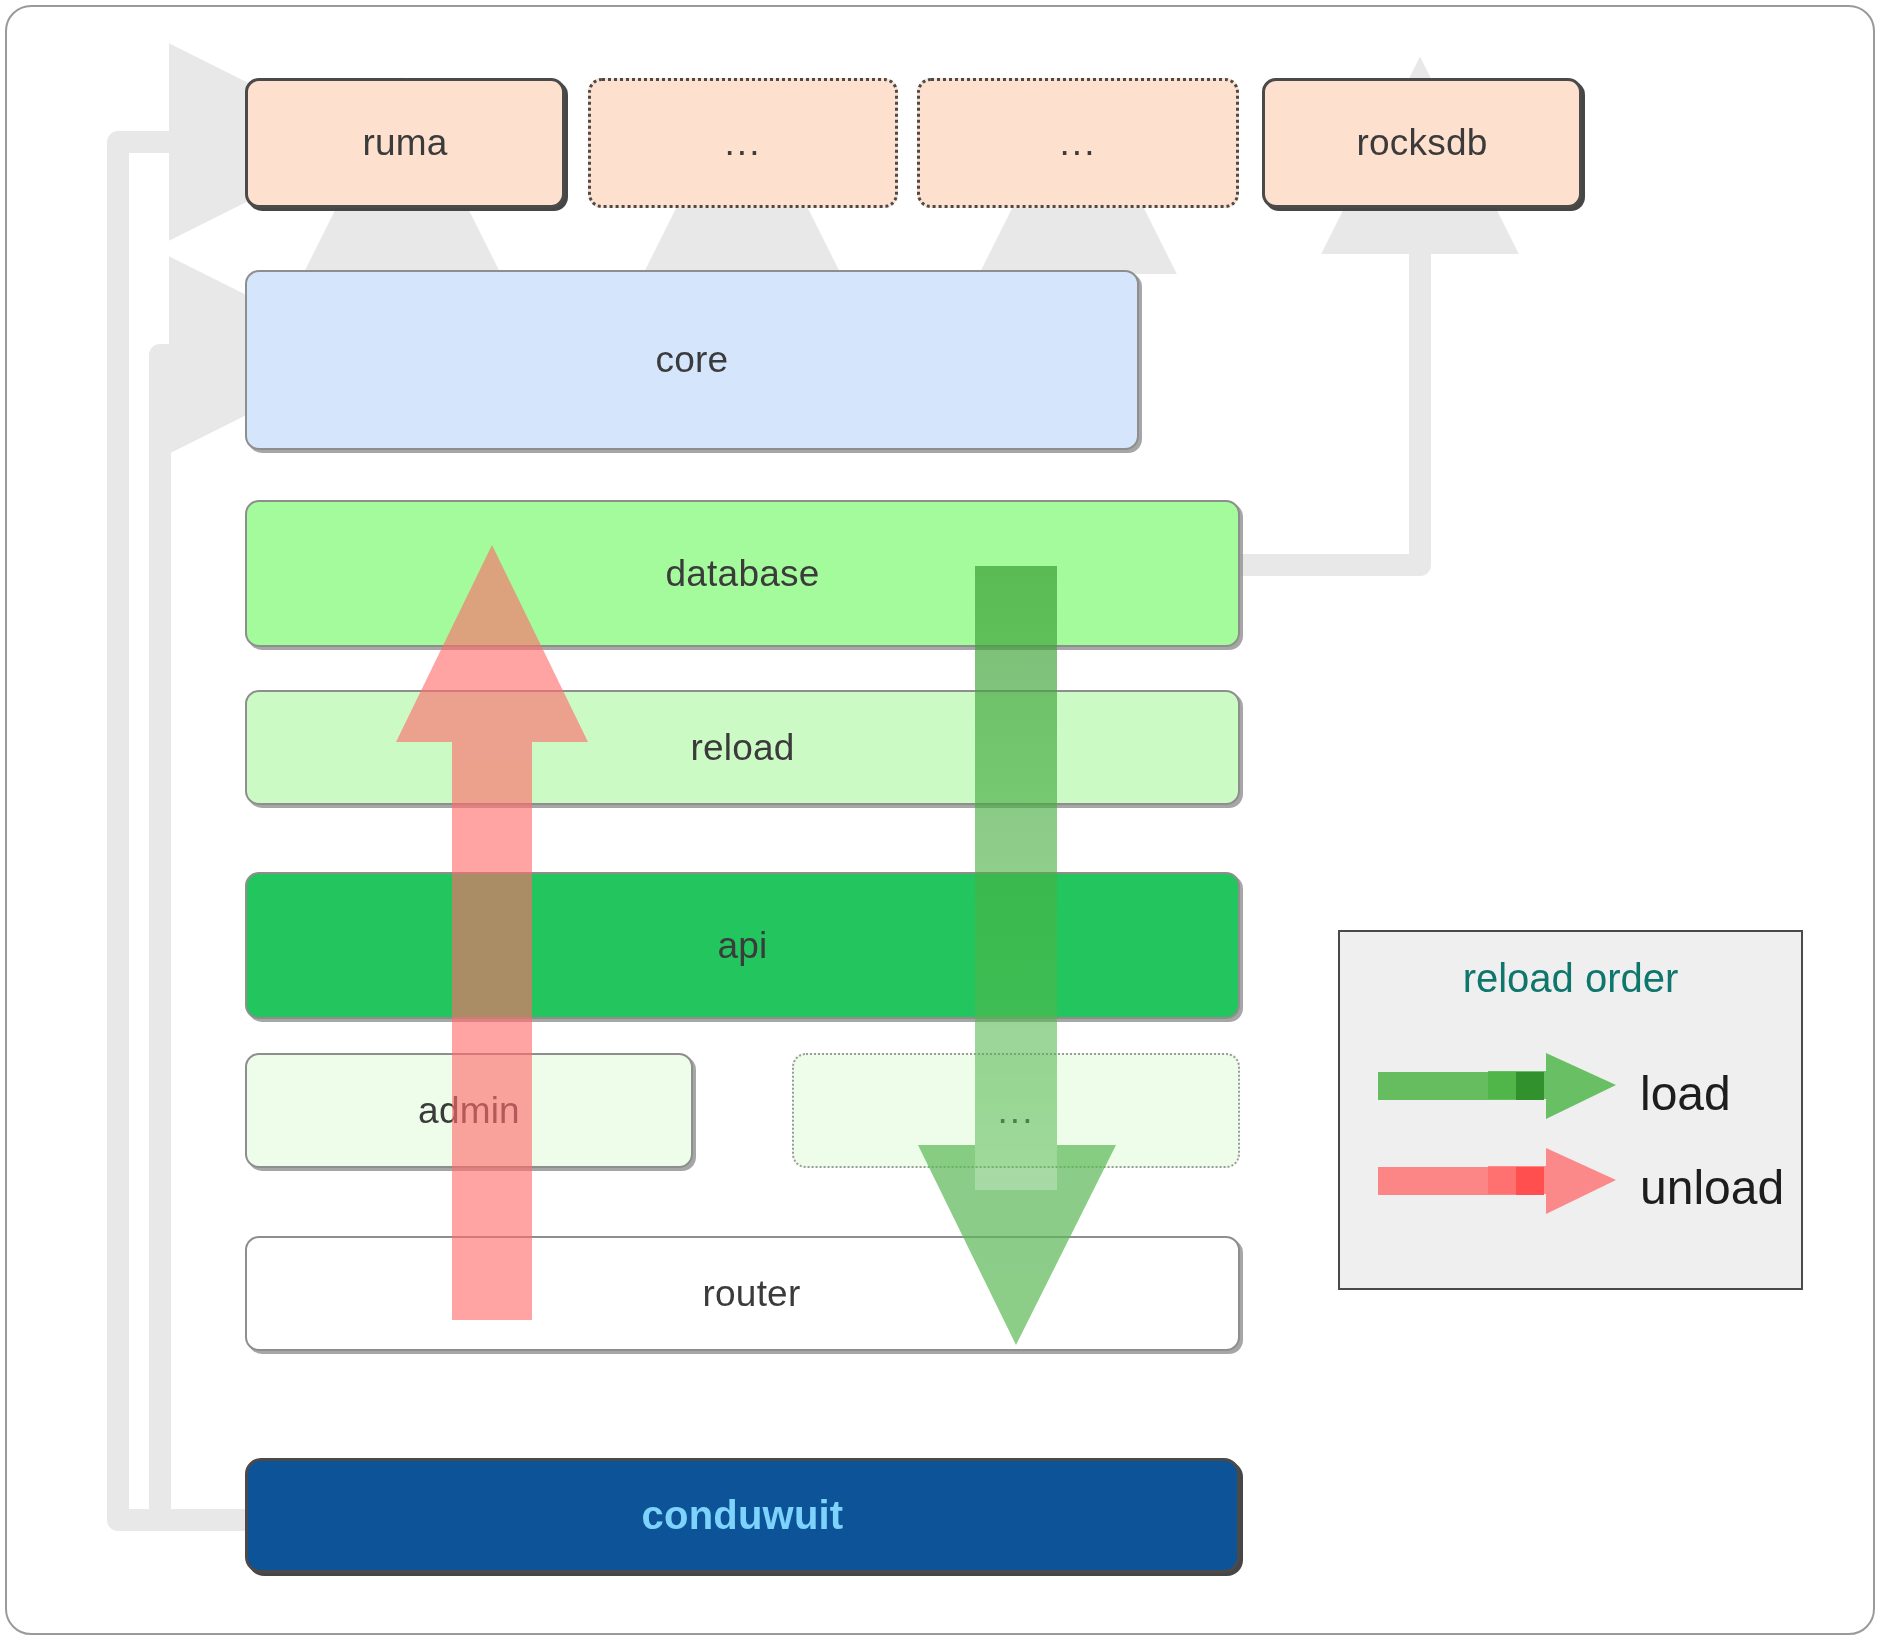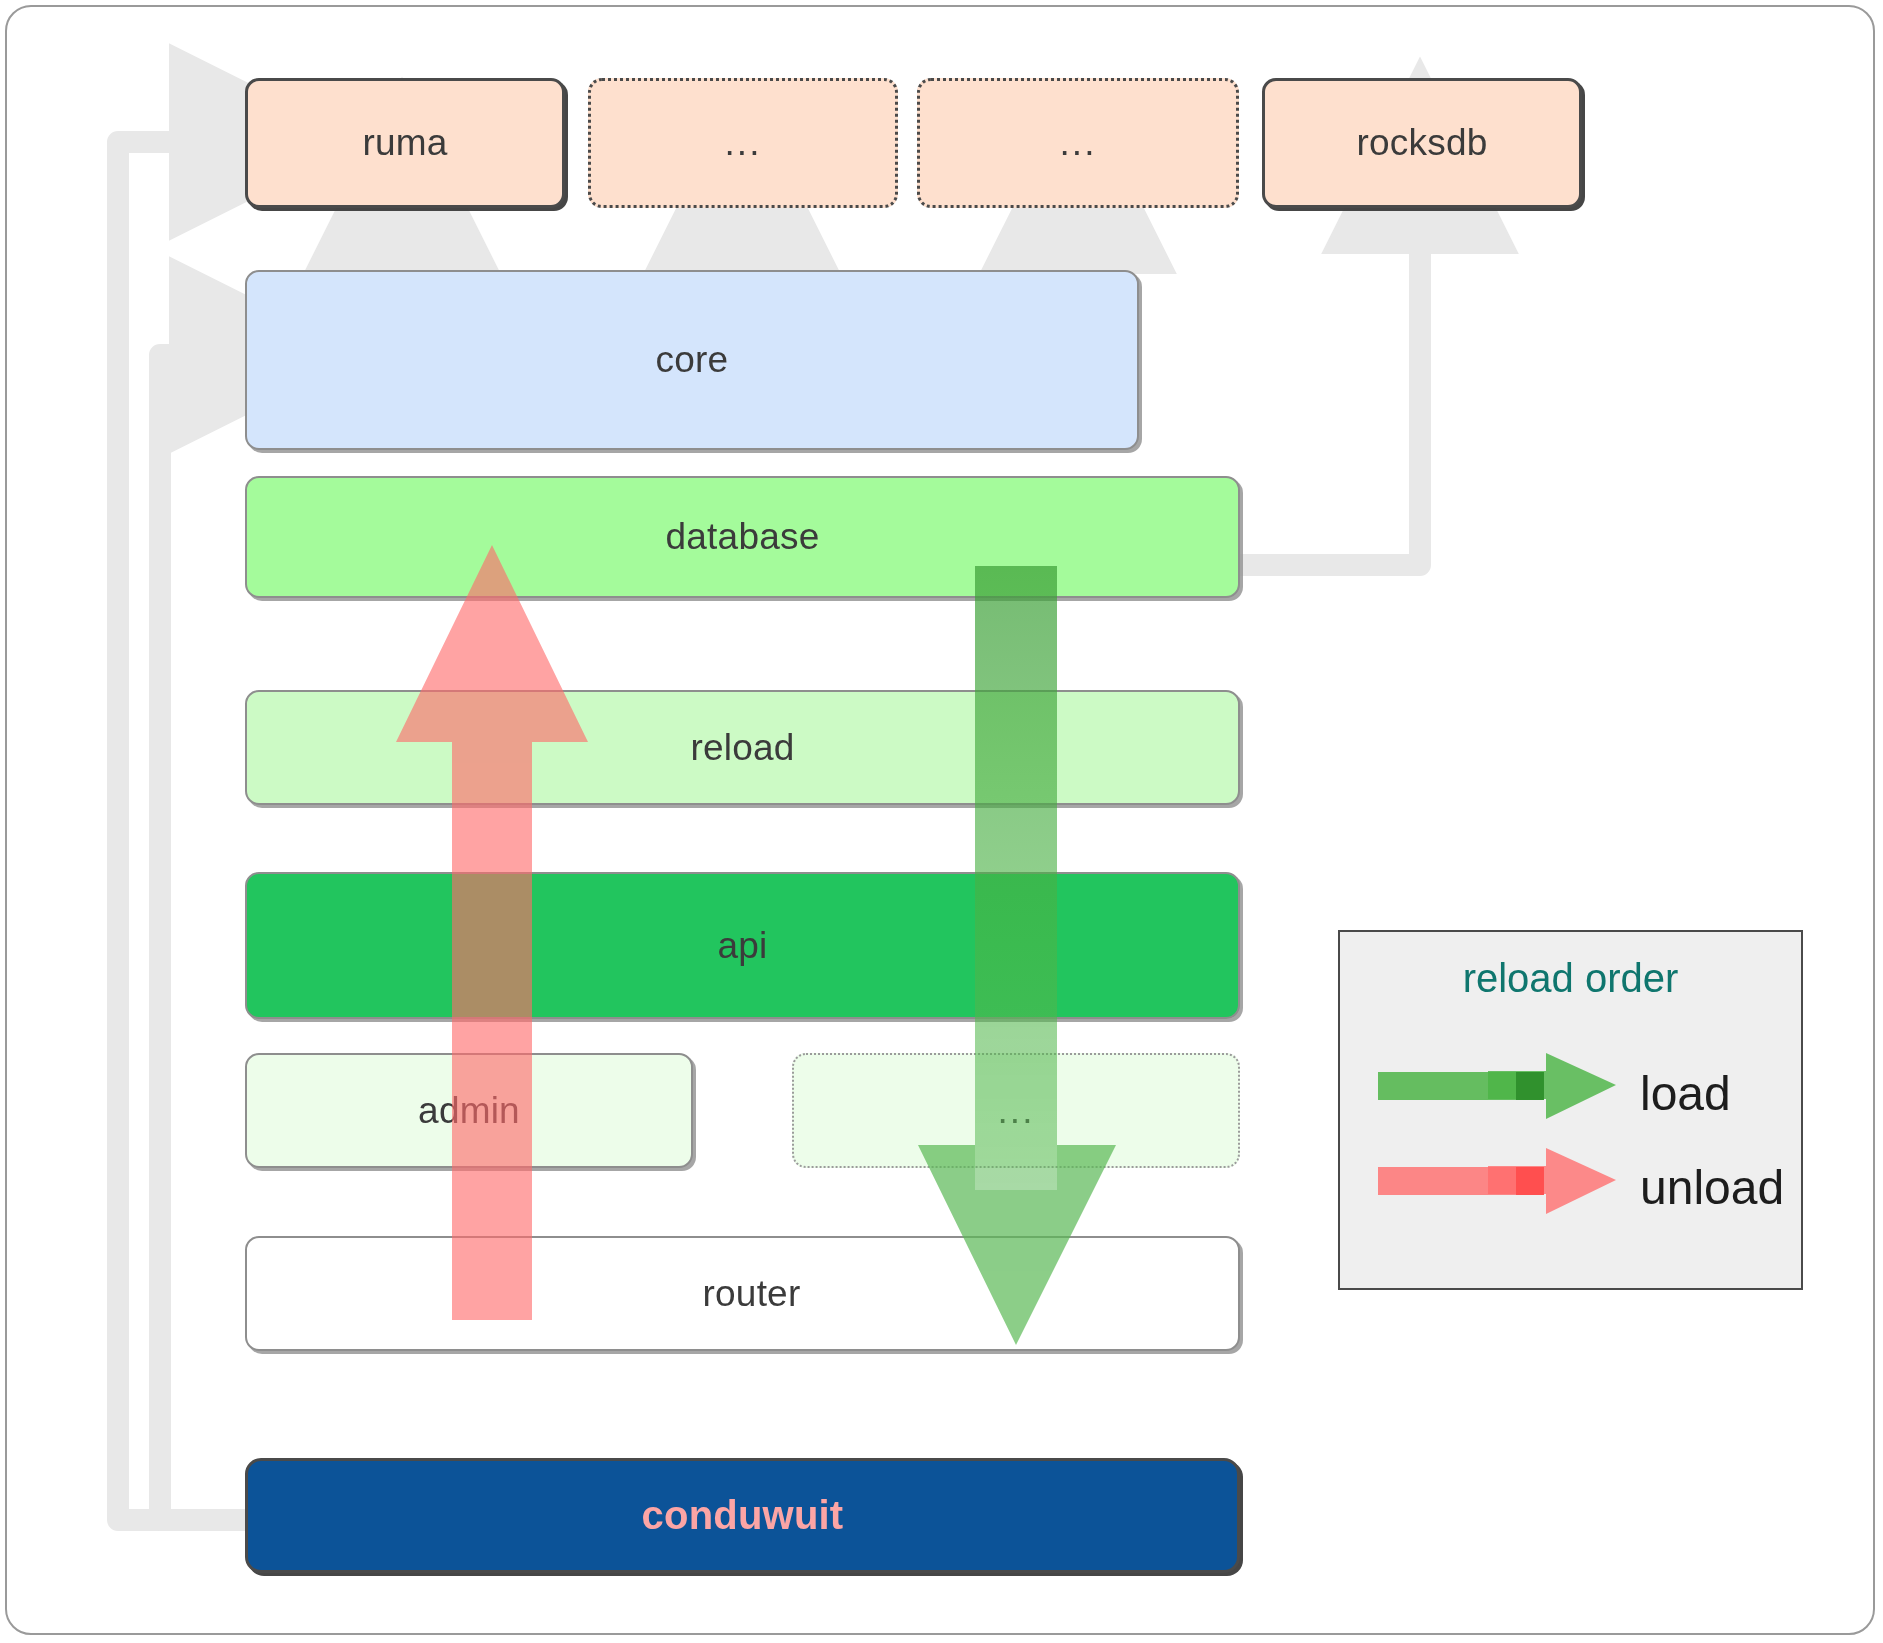--- a/index.html
+++ b/index.html
@@ -109,21 +109,21 @@
   </div>
 
   <div class="node solid-dark shadow-dark" style="left:1262px;top:78px;width:320px;height:130px;background:#fee0ce;">
     <span class="lbl">rocksdb</span>
   </div>
 
   <div class="node solid-gray shadow-gray" style="left:245px;top:270px;width:894px;height:180px;background:#d4e5fc;">
     <span class="lbl">core</span>
   </div>
 
-  <div class="node solid-gray shadow-gray" style="left:245px;top:476px;width:995px;height:122px;background:#a4fb9b;">
+  <div class="node solid-gray shadow-gray" style="left:245px;top:500px;width:995px;height:147px;background:#a4fb9b;">
     <span class="lbl">database</span>
   </div>
 
   <div class="node solid-gray shadow-gray" style="left:245px;top:690px;width:995px;height:115px;background:#ccfac5;">
     <span class="lbl">reload</span>
   </div>
 
   <div class="node solid-gray shadow-gray" style="left:245px;top:872px;width:995px;height:147px;background:#22c55e;">
     <span class="lbl">api</span>
   </div>
@@ -134,21 +134,21 @@
 
   <div class="node dotted-gray" style="left:792px;top:1053px;width:448px;height:115px;background:#edfdea;">
     <span class="lbl dots">...</span>
   </div>
 
   <div class="node solid-gray shadow-gray" style="left:245px;top:1236px;width:995px;height:115px;background:#ffffff;padding-left:18px;">
     <span class="lbl">router</span>
   </div>
 
   <div class="node solid-dark shadow-dark" style="left:245px;top:1458px;width:995px;height:115px;background:#0c5398;
-              color:#fca5a5;font-size:40px;font-weight:bold;border-radius:16px;">
+              color:#7dd3fc;font-size:40px;font-weight:bold;border-radius:16px;">
     <span class="lbl">conduwuit</span>
   </div>
 
   <svg id="flows" viewBox="0 0 1883 1643" xmlns="http://www.w3.org/2000/svg">
 
     <g opacity="0.62">
 
       <rect x="452" y="640" width="80" height="680" fill="#ff6b6b"></rect>
 
       <path d="M 492,545 L 588,742 L 532,742 L 532,700 L 452,700 L 452,742 L 396,742 Z" fill="#ff6b6b"></path>

